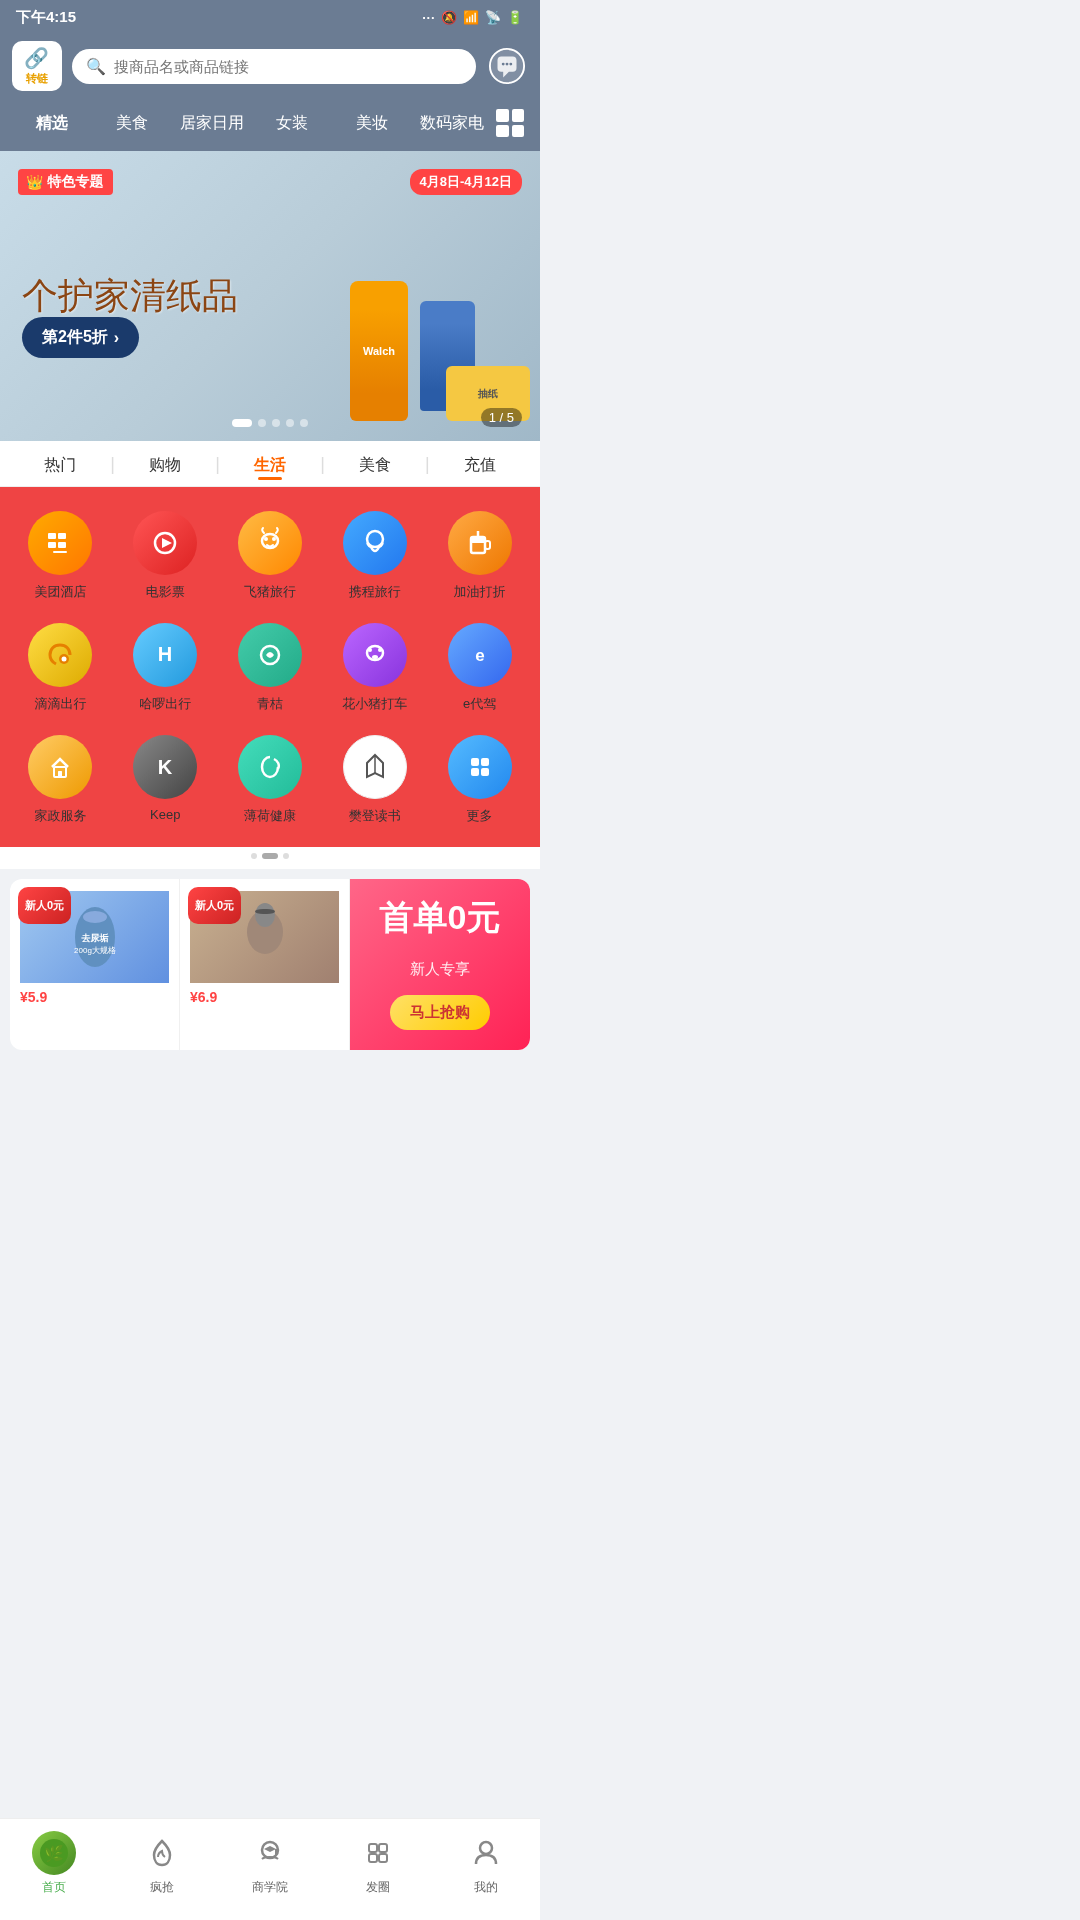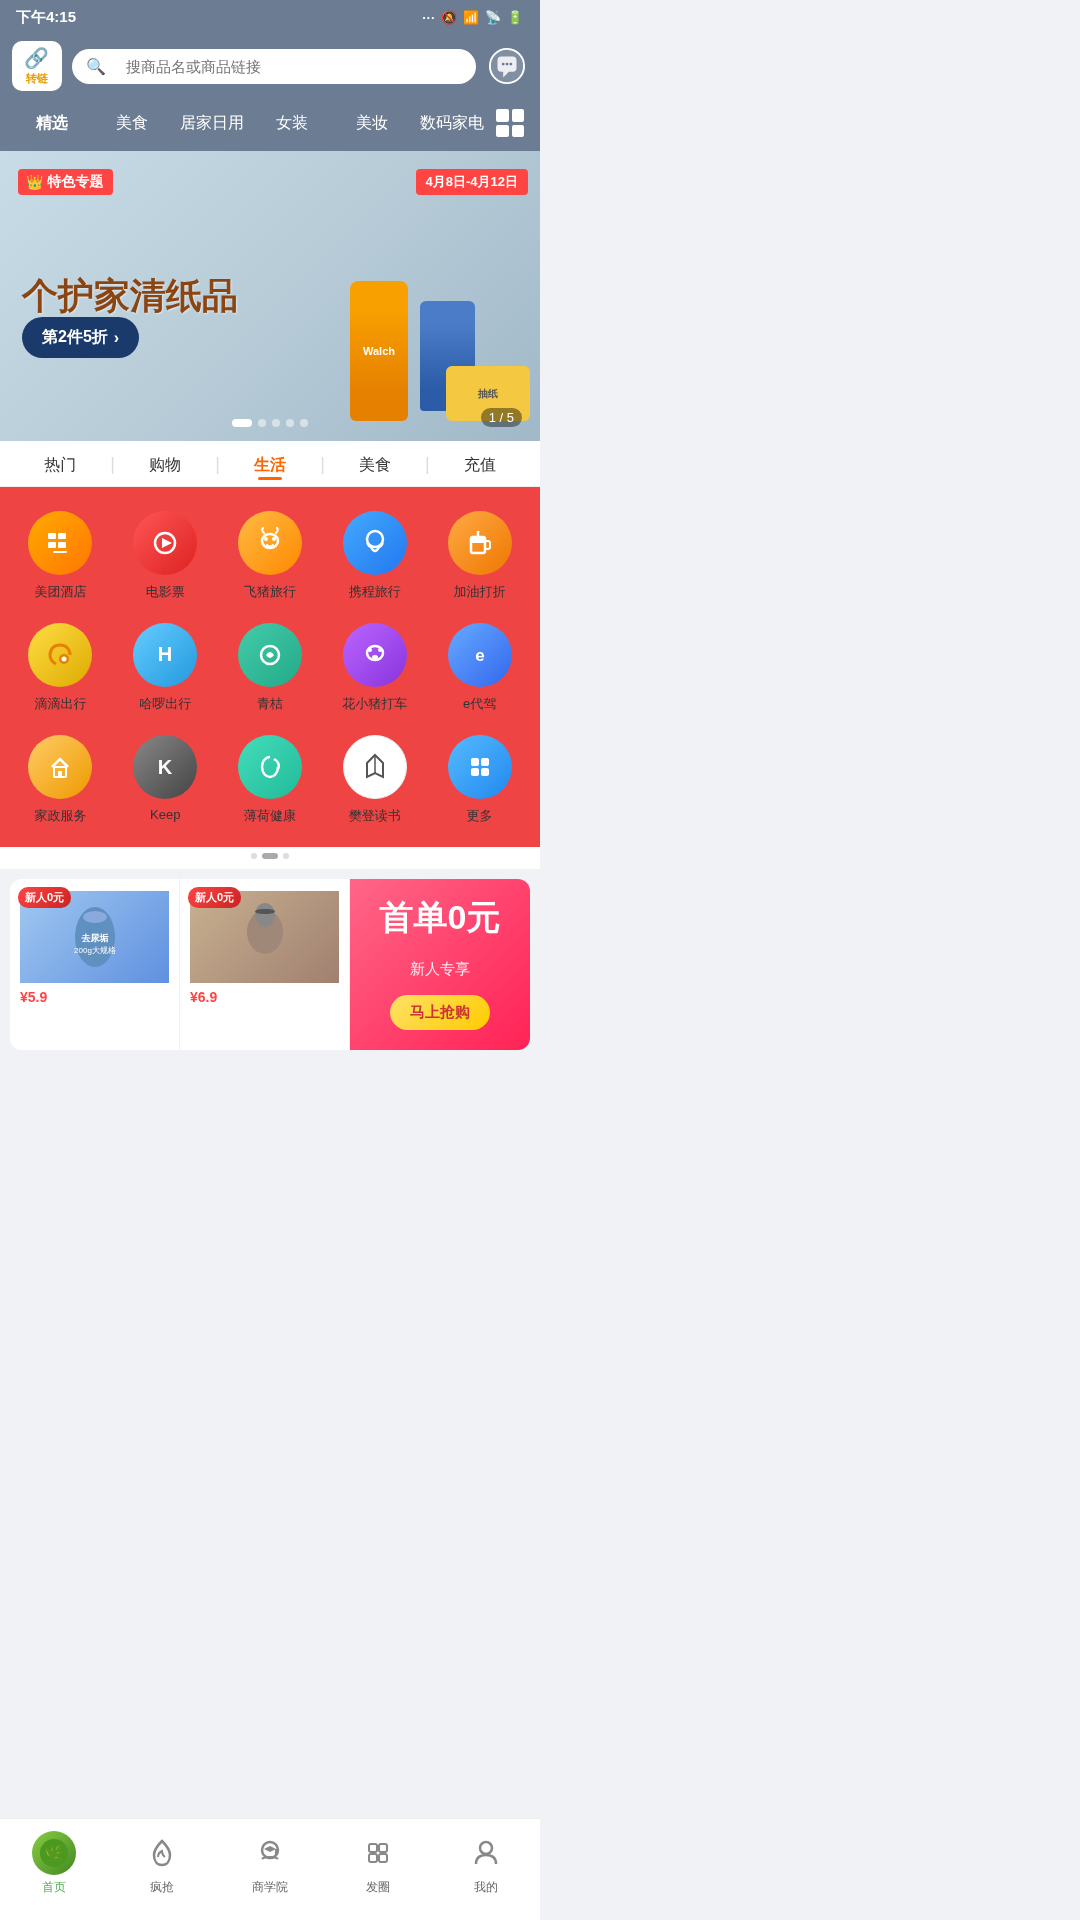--- a/index.html
+++ b/index.html
@@ -75,21 +75,20 @@
       font-size: 16px;
     }
     .search-input {
       border: none;
       outline: none;
       font-size: 15px;
       color: #999;
       background: transparent;
       flex: 1;
       font-family: inherit;
-      margin-left: 12px;
     }
     .chat-icon {
       width: 42px;
       height: 42px;
       display: flex;
       align-items: center;
       justify-content: center;
       flex-shrink: 0;
     }
     .chat-svg {
@@ -158,35 +157,35 @@
       font-weight: bold;
       padding: 4px 10px 4px 8px;
       border-radius: 4px;
       display: flex;
       align-items: center;
       gap: 4px;
     }
     .banner-date {
       position: absolute;
       top: 18px;
-      right: 12px;
+      right: 18px;
       background: #ff4444;
       color: white;
       font-size: 13px;
       font-weight: bold;
       padding: 4px 10px;
-      border-radius: 4px;
+      border-radius: 12px;
     }
     .banner-left {
       padding: 60px 20px 20px 22px;
       flex: 1;
     }
     .banner-title {
       font-size: 36px;
-      font-weight: bold;
+      font-weight: normal;
       color: #8B4513;
       line-height: 1.2;
       text-shadow: 1px 1px 2px rgba(255,255,255,0.5);
     }
     .banner-btn {
       background: #1a3a6b;
       color: white;
       font-size: 16px;
       padding: 10px 20px;
       border-radius: 24px;
@@ -414,21 +413,21 @@
       background: linear-gradient(135deg, #c8b090, #a08070);
     }
     .promo-badge {
       position: absolute;
       top: 8px;
       left: 8px;
       background: linear-gradient(135deg, #ff4444, #cc2222);
       color: white;
       font-size: 11px;
       font-weight: bold;
-      padding: 3px 7px;
+      padding: 11px 7px;
       border-radius: 10px;
     }
     .promo-price {
       font-size: 14px;
       color: #ff4444;
       font-weight: bold;
     }
     .promo-right {
       flex: 0 0 180px;
       background: linear-gradient(135deg, #ff6688, #ff2255);

